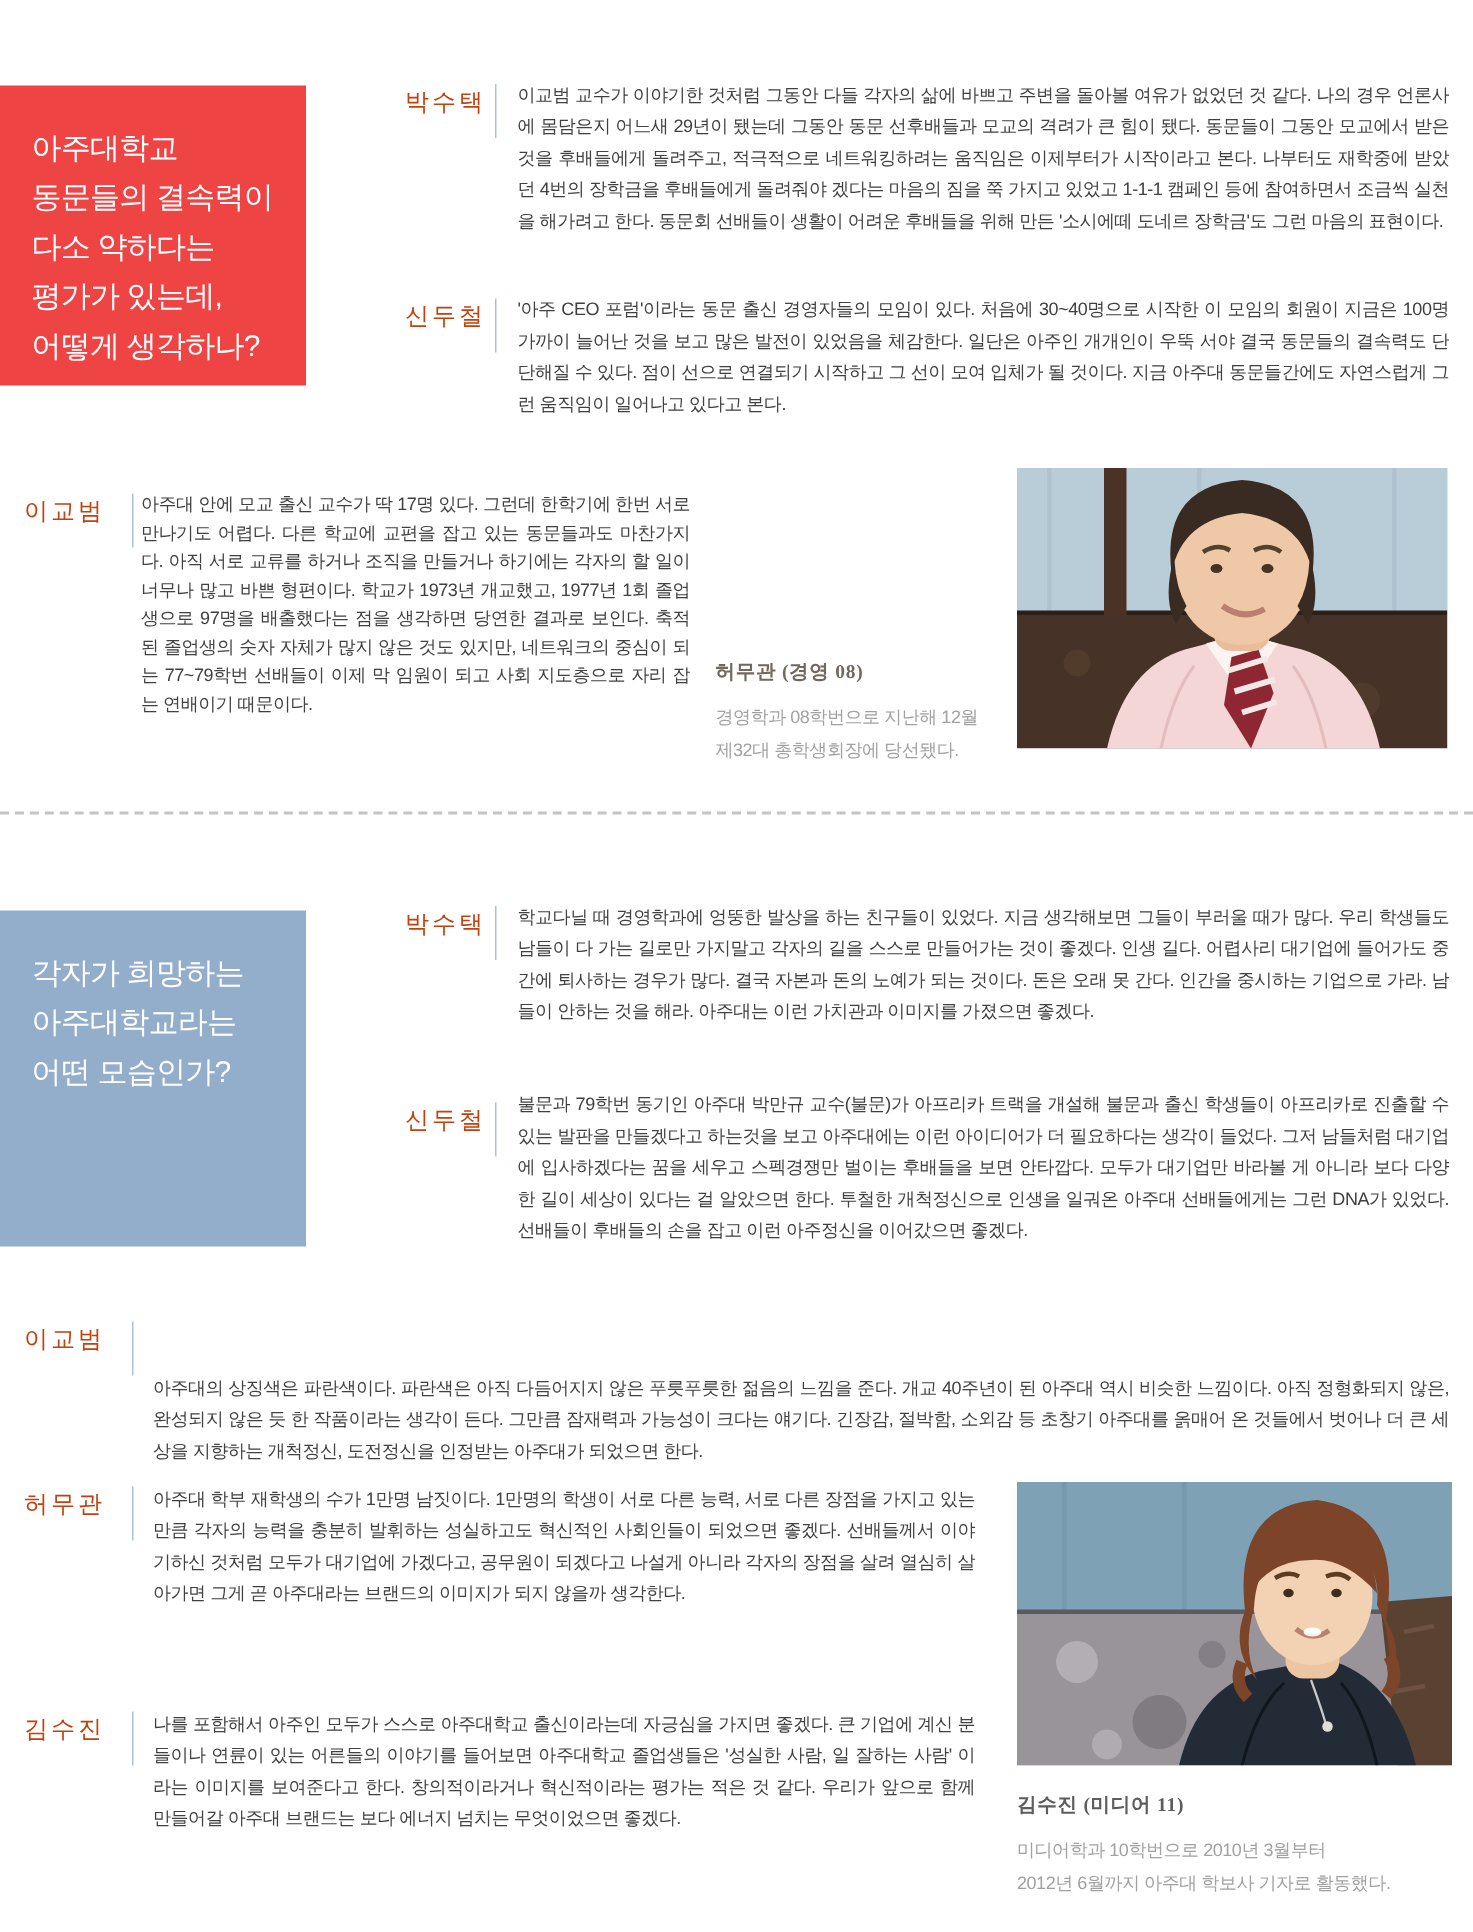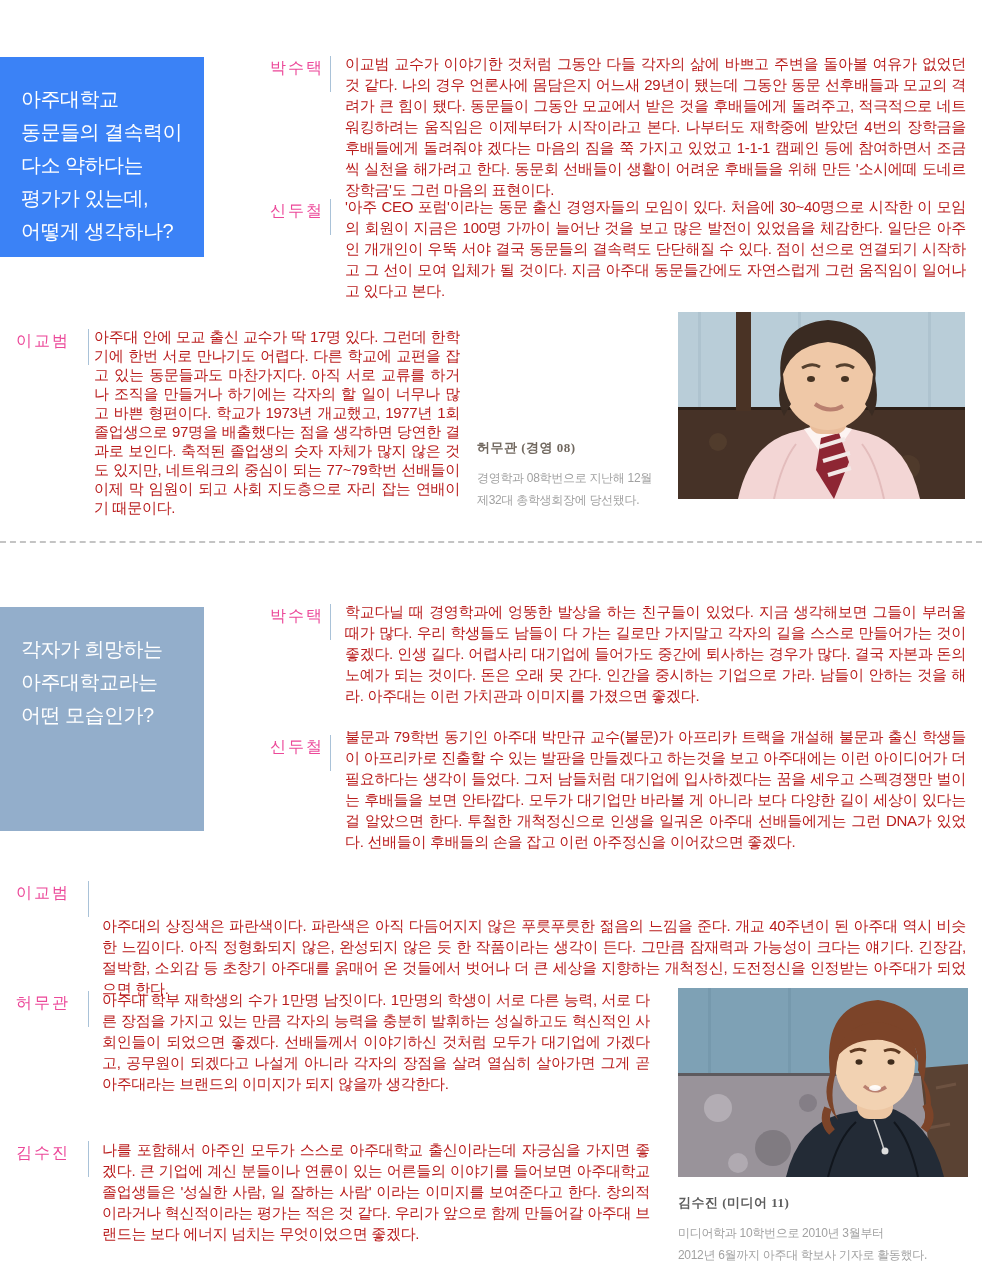--- a/index.html
+++ b/index.html
@@ -16,43 +16,43 @@
     position: absolute;
     left: 0;
     width: 204px;
     color: #ffffff;
     padding: 26px 14px 0 21px;
     font-size: 20px;
     line-height: 33px;
     font-weight: 400;
     letter-spacing: -0.5px;
   }
-  .qbox1 { top: 57px; height: 200px; background: #3b82f6; }
+  .qbox1 { top: 57px; height: 200px; background: #ef4444; }
   .qbox2 { top: 607px; height: 224px; background: #93aecb; }
   .speaker {
     position: absolute;
     font-family: "Liberation Serif", "DejaVu Serif", serif;
     font-size: 16px;
-    color: #ec4899;
+    color: #c2410c;
     letter-spacing: 2px;
     white-space: nowrap;
   }
   .speaker.mid { width: 84px; text-align: right; left: 240px; }
   .speaker.edge { left: 16px; width: 72px; text-align: left; }
   .vline {
     position: absolute;
     width: 1px;
     height: 36px;
     background: #a9c2d8;
   }
   .answer {
     position: absolute;
-    font-size: 15px;
+    font-size: 12px;
     line-height: 21px;
-    color: #b91c1c;
+    color: #404040;
     text-align: justify;
     letter-spacing: -0.3px;
   }
   .answer.tight { line-height: 19px; }
   .photo {
     position: absolute;
     overflow: hidden;
     background: #d8d8d8;
   }
   .photo svg { display: block; }

